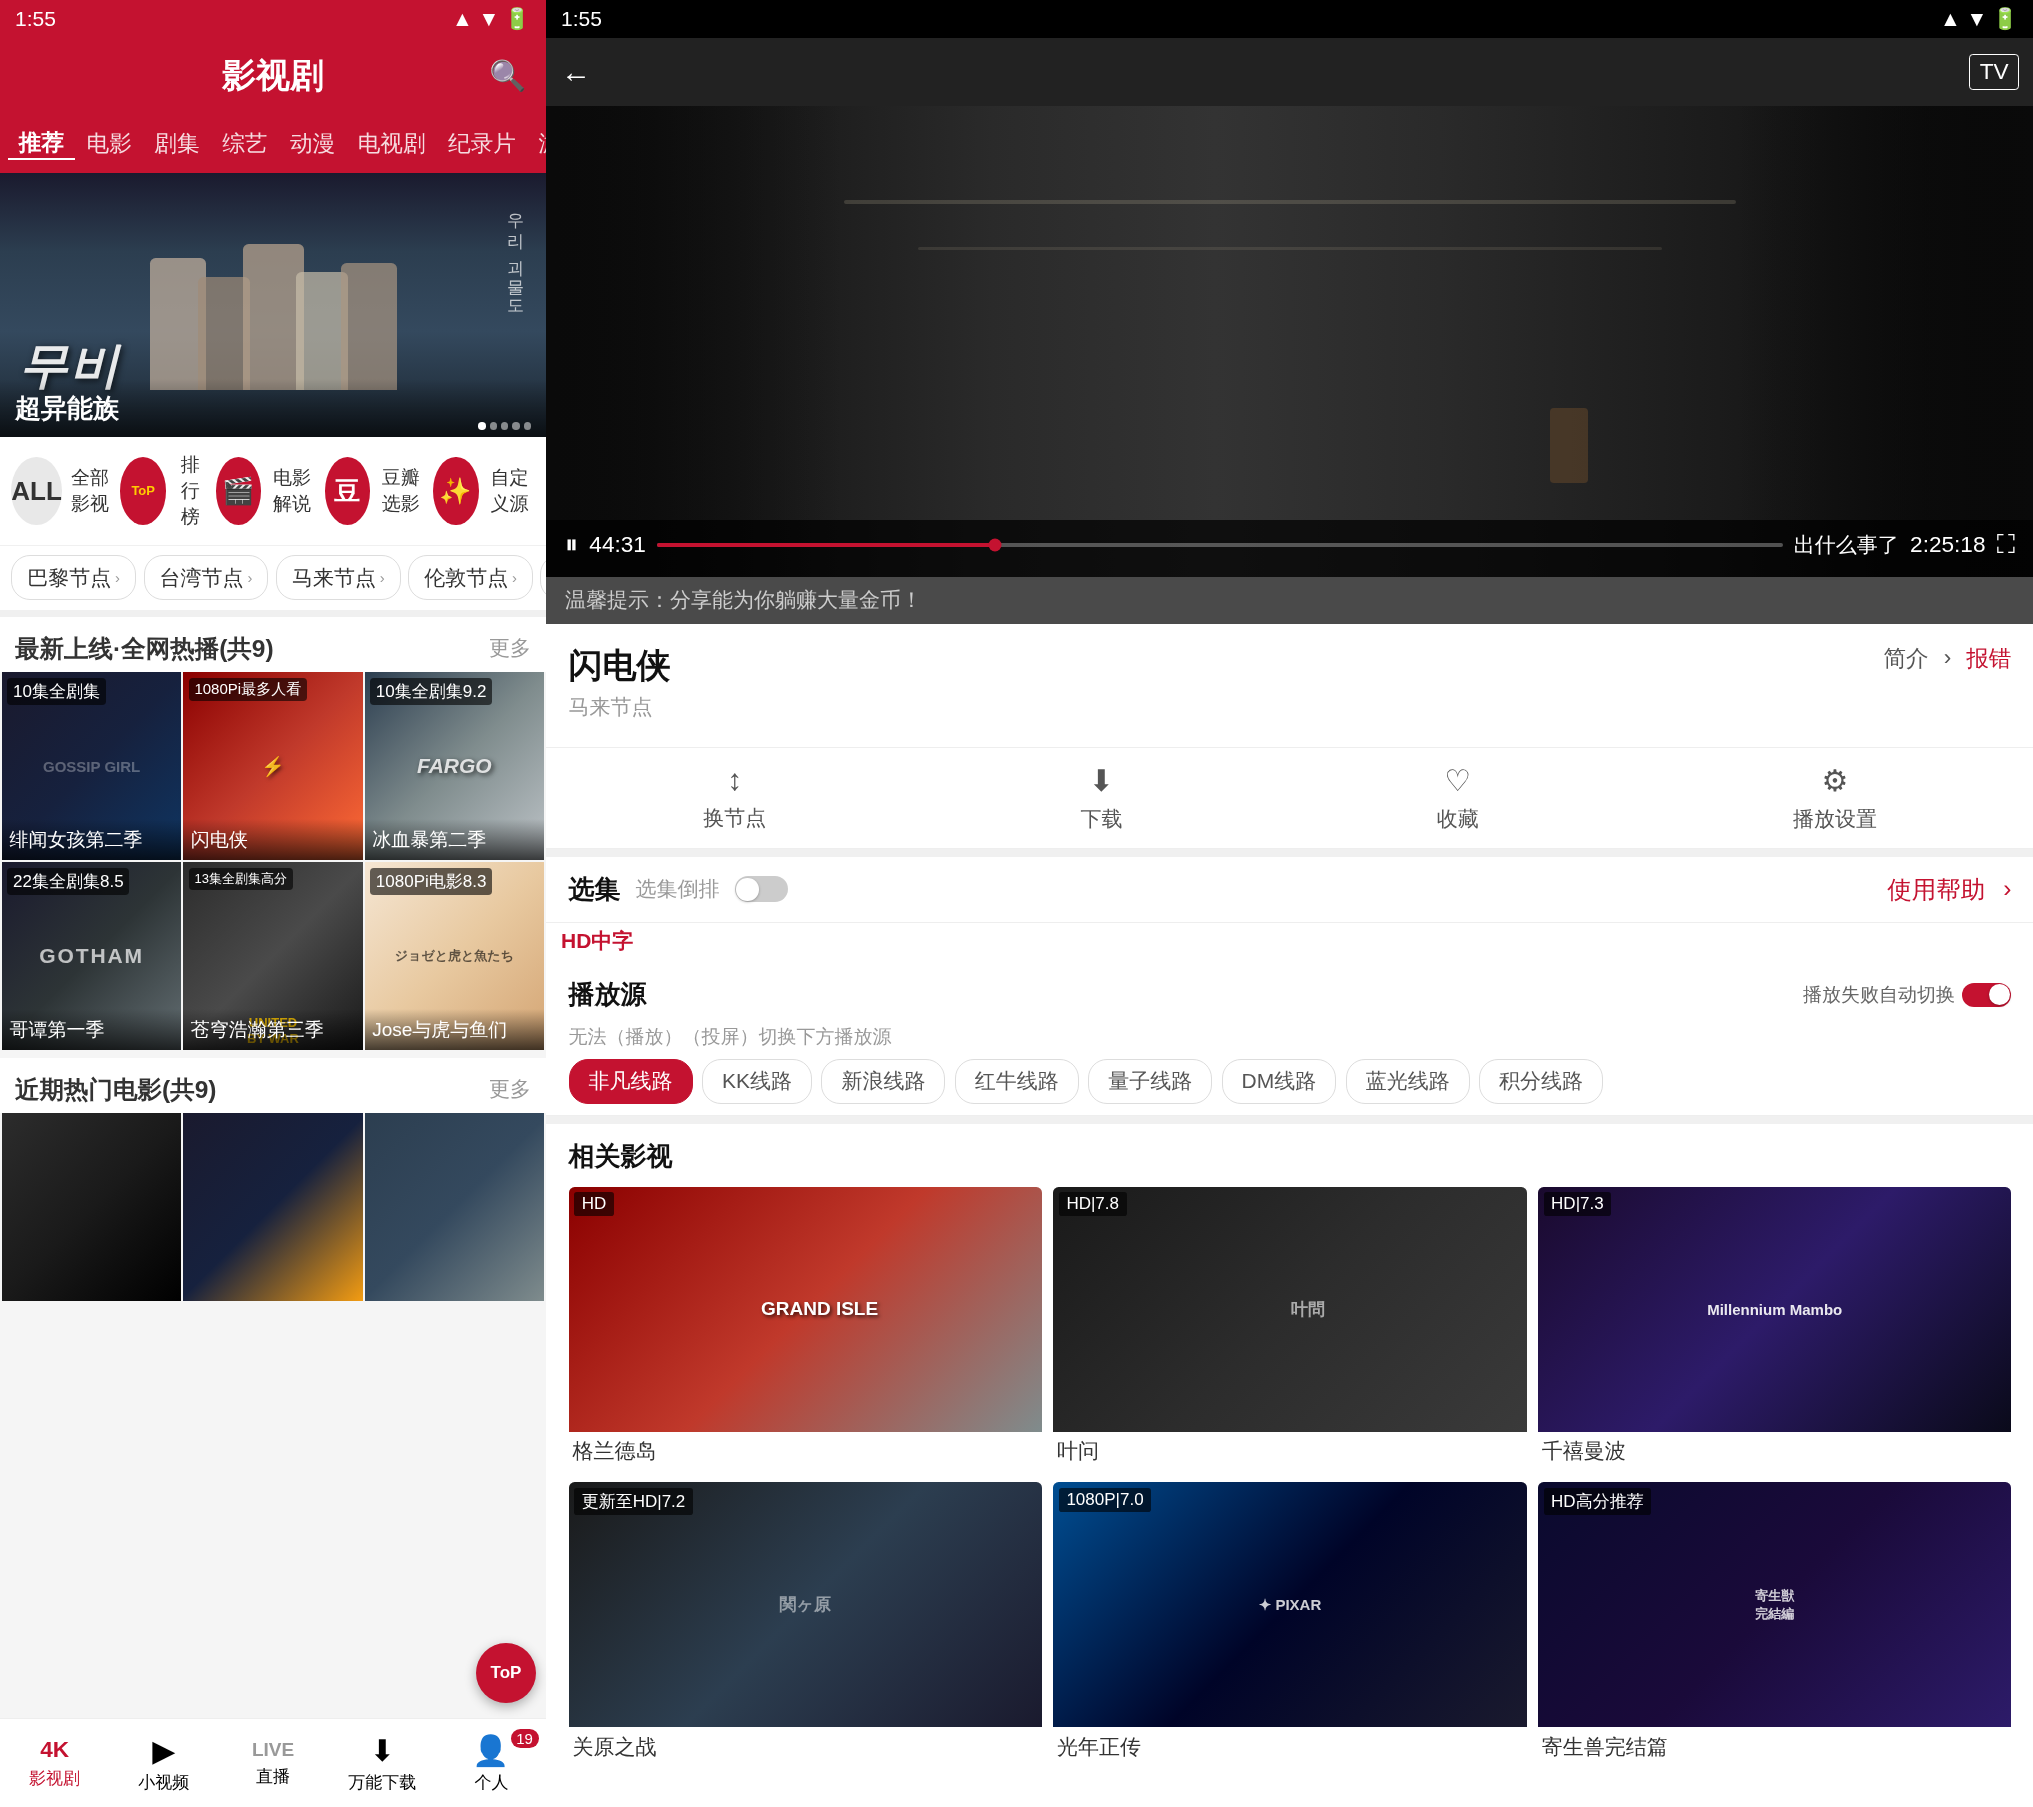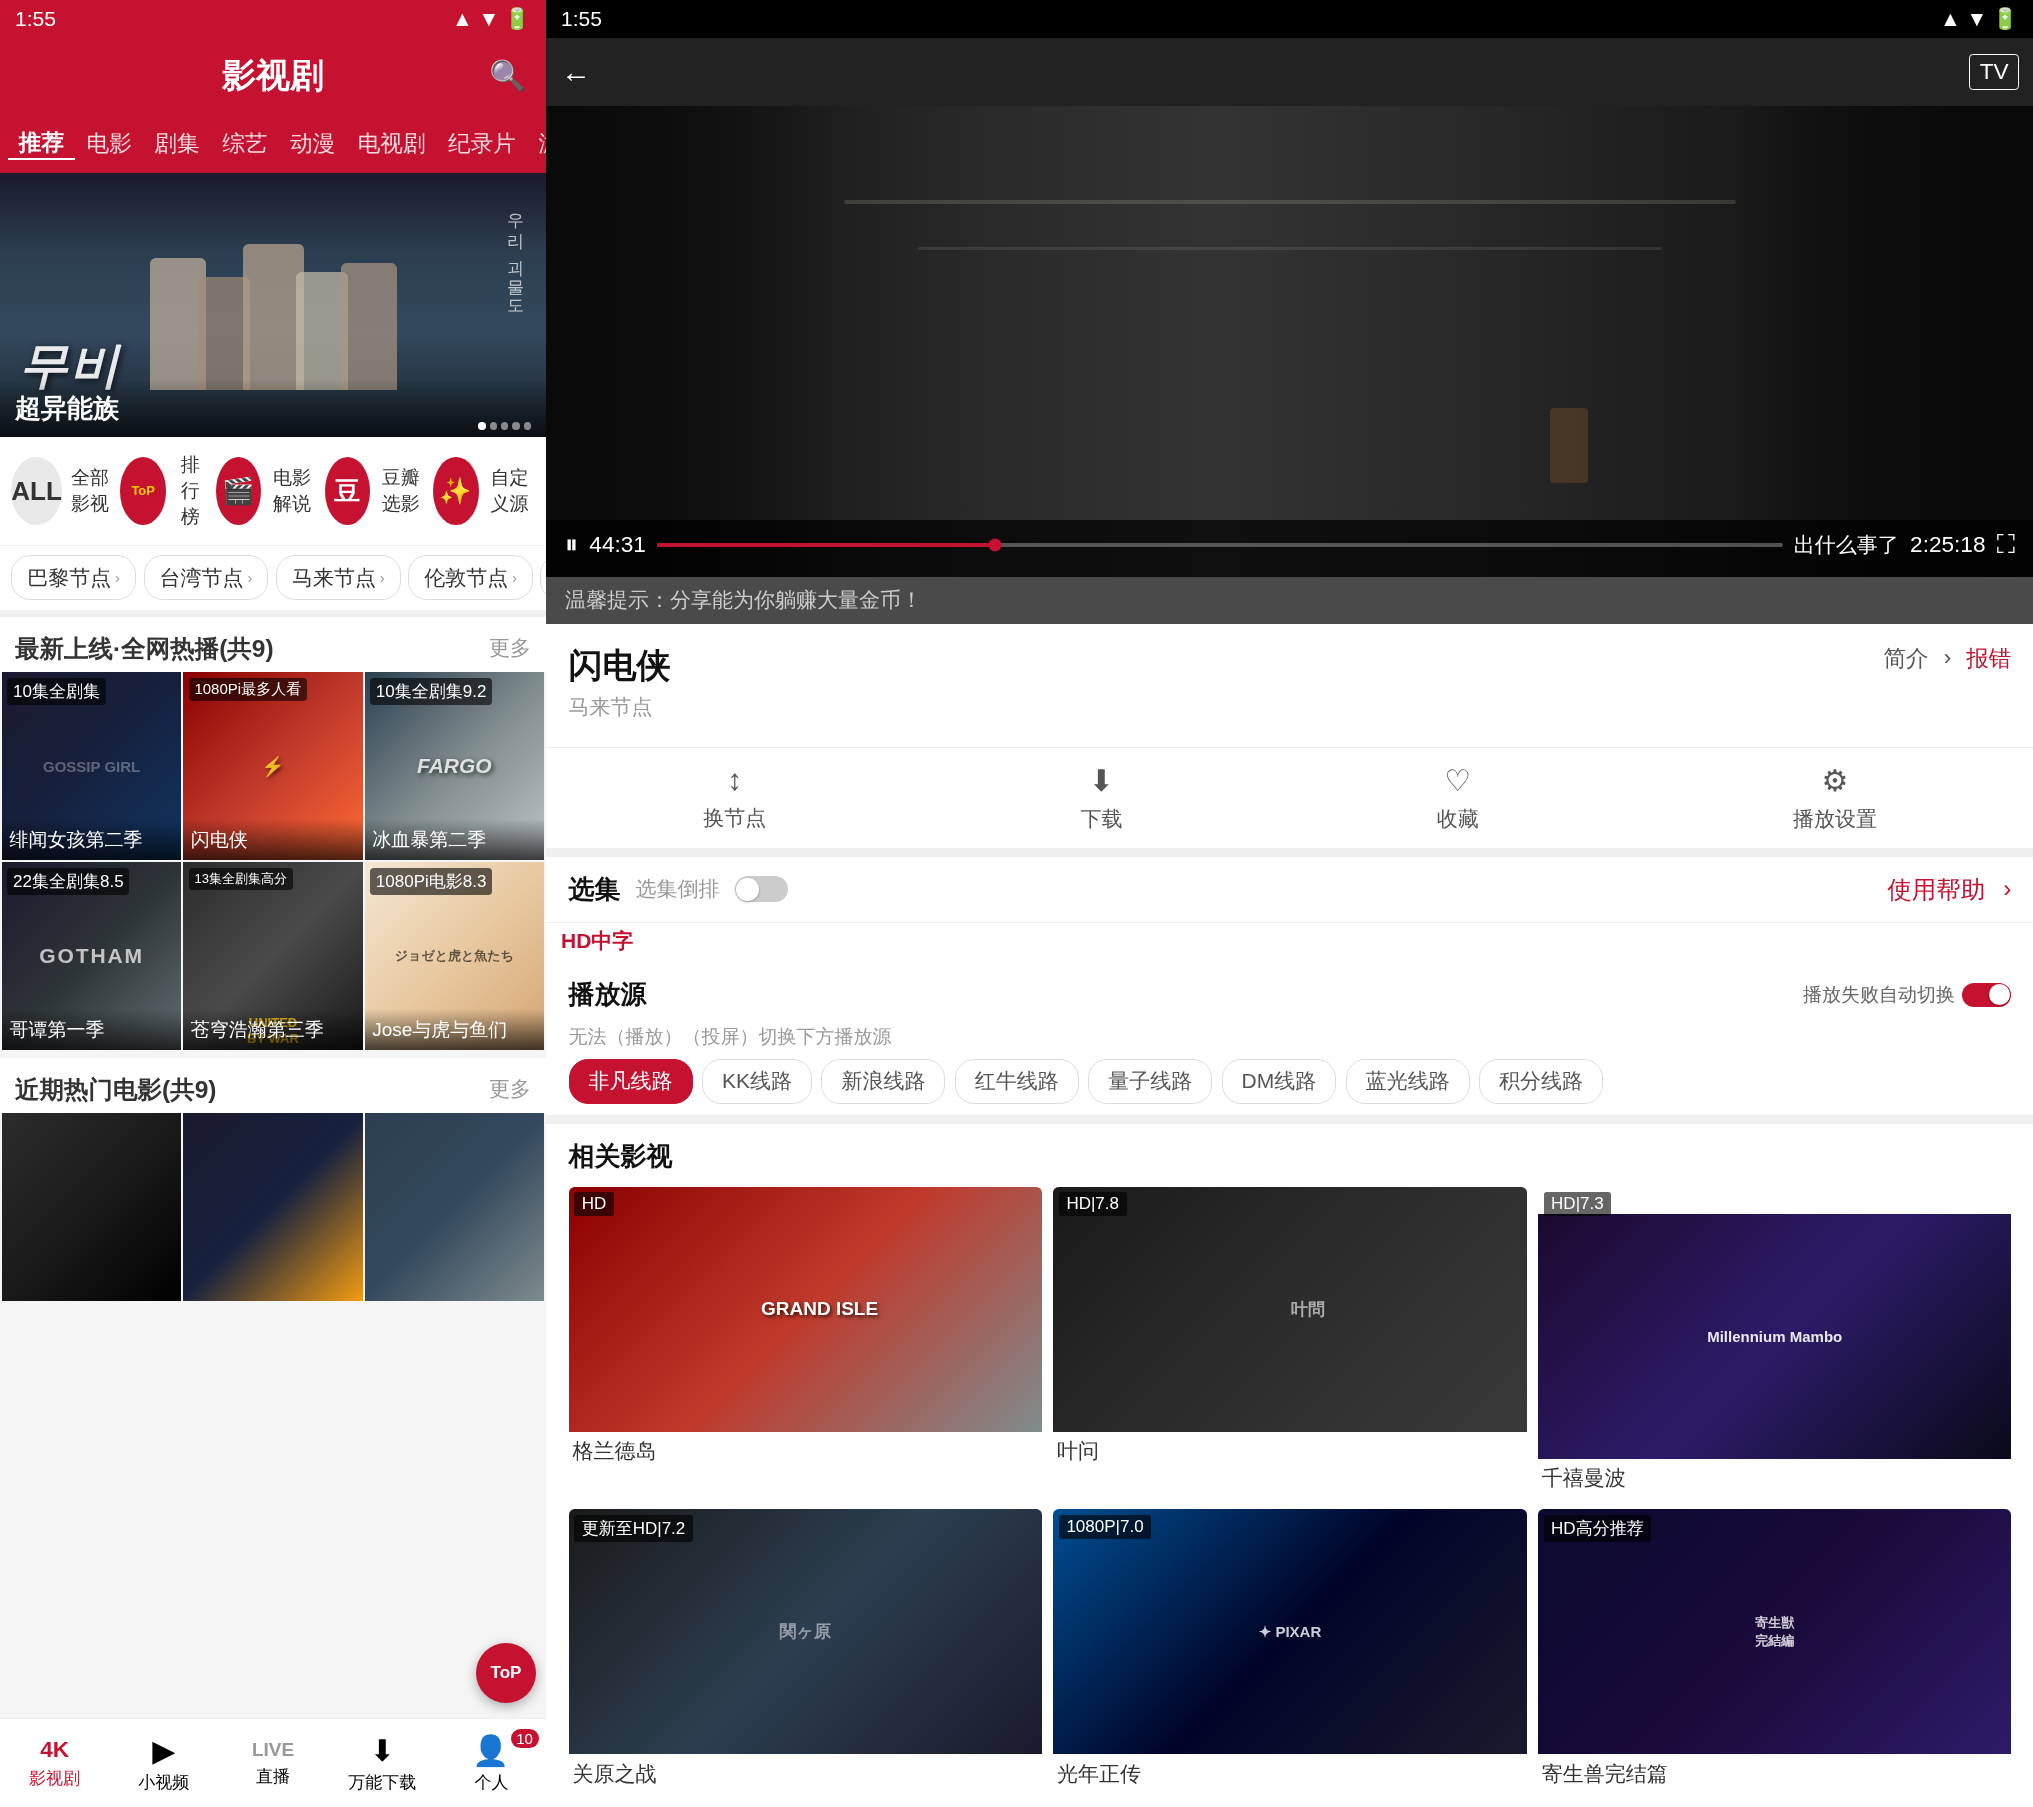--- a/index.html
+++ b/index.html
@@ -732,21 +732,21 @@
 
     
     .poster-1 { background: linear-gradient(135deg, #1a1a2e, #16213e, #0f3460); }
     .poster-2 { background: linear-gradient(135deg, #8B0000, #c0392b, #e74c3c); }
     .poster-3 { background: linear-gradient(135deg, #2c3e50, #34495e, #7f8c8d); }
     .poster-4 { background: linear-gradient(135deg, #1a1a2e, #2d3436, #636e72); }
     .poster-5 { background: linear-gradient(135deg, #f39c12, #d35400, #8B4513); align-items: flex-end; }
     .poster-6 { background: linear-gradient(135deg, #2ecc71, #27ae60, #1a5c38); }
     .poster-r1 { background: linear-gradient(135deg, #c0392b, #7f8c8d, #2c3e50); }
     .poster-r2 { background: linear-gradient(135deg, #2c3e50, #34495e, #1a1a2e); }
-    .poster-r3 { background: linear-gradient(135deg, #1a1a2e, #2d1b69, #11998e); margin-top: 27px; }
+    .poster-r3 { background: linear-gradient(135deg, #1a1a2e, #2d1b69, #11998e); }
     .poster-r4 { background: linear-gradient(135deg, #1a1a2e, #2c3e50, #34495e); }
     .poster-r5 { background: linear-gradient(135deg, #2c3e50, #4a235a, #8e44ad); }
     .poster-r6 { background: linear-gradient(135deg, #1a1a2e, #000428, #004e92); }
 
     .left-content-section {
       background: white;
     }
   </style>
 </head>
 <body>
@@ -946,21 +946,21 @@
       <span class="bottom-nav-icon" style="font-size:19px;font-weight:bold;color:#999;">LIVE</span>
       <span class="bottom-nav-label">直播</span>
     </div>
     <div class="bottom-nav-item">
       <span class="bottom-nav-icon">⬇</span>
       <span class="bottom-nav-label">万能下载</span>
     </div>
     <div class="bottom-nav-item" style="position:relative;">
       <span class="bottom-nav-icon">👤</span>
       <span class="bottom-nav-label">个人</span>
-      <span style="position:absolute;top:-3.8px;right:7.5px;background:#c41230;color:white;font-size:15px;border-radius:9.4px;padding:0.9px 5.6px;">10</span>
+      <span style="position:absolute;top:-3.8px;right:7.5px;background:#c41230;color:white;font-size:15px;border-radius:9.4px;padding:0.9px 5.6px;">19</span>
     </div>
   </div>
 
   <div class="fab" style="position:fixed;left:476px;bottom:104px;">
     <span style="font-size:17px;font-weight:bold;line-height:1.1;text-align:center;">ToP</span>
   </div>
 
 </div>
 
 <div class="right-panel">

